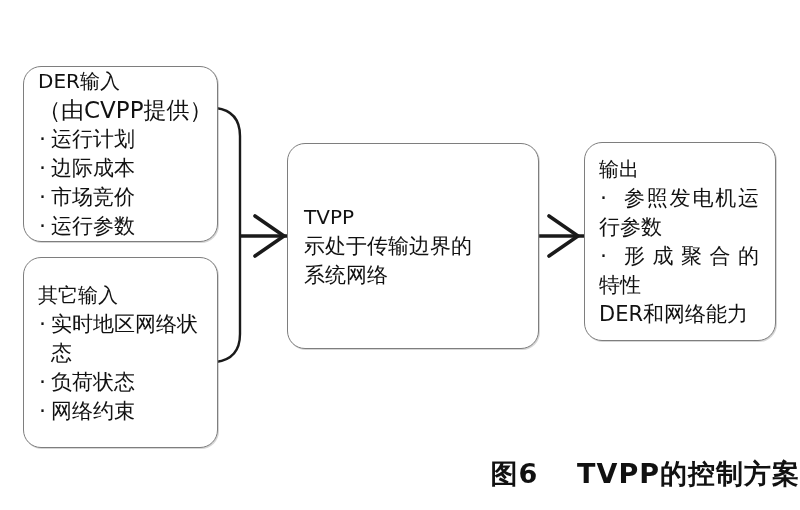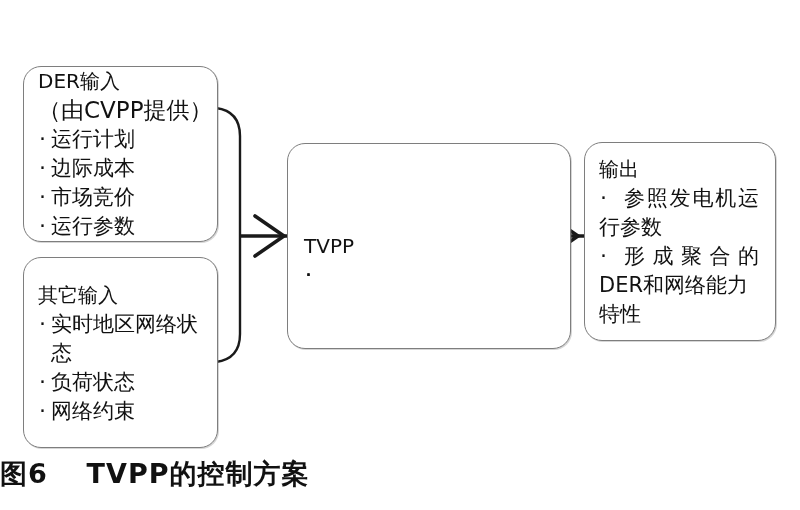--- a/index.html
+++ b/index.html
@@ -91,41 +91,41 @@
   }
 
   li .cont {
     display: block;
     margin-left: -13px;
   }
 
   
   #box-der-input   { left: 23px;  top: 22px;  width: 195px; height: 176px; margin-top: 44px; }
   #box-other-input { left: 23px;  top: 257px; width: 195px; height: 191px; }
-  #box-tvpp        { left: 287px; top: 143px; width: 284px; height: 206px; }
+  #box-tvpp        { left: 287px; top: 143px; width: 252px; height: 206px; }
   #box-output      { left: 584px; top: 142px; width: 192px; height: 199px; }
 
   #box-tvpp .box-inner  { padding-left: 16px; padding-right: 8px; }
   #box-output .box-inner { padding-left: 14px; padding-right: 16px; }
 
   
   .justify-line {
     text-align: justify;
     text-align-last: justify;
     white-space: normal;
     margin-left: 12px;
   }
 
   
   #caption {
     position: absolute;
     left: 0;
     top: 456px;
     width: 800px;
-    text-align: left;
+    text-align: right;
     font-size: 27px;
     font-weight: bold;
     letter-spacing: 1px;
   }
   #caption .cap-gap { display: inline-block; width: 18px; }
 </style>
 </head>
 <body>
 
 <div id="canvas">
@@ -168,37 +168,39 @@
     </div>
   </div>
 
   <div class="box" id="box-tvpp">
     <div class="box-inner">
       <div class="box-title">TVPP</div>
       <ul class="bullets">
         <li class="wrap-line">
         </li>
         <li class="wrap-line">
+          <span class="cont">示处于传输边界的</span>
+          <span class="cont">系统网络</span>
         </li>
       </ul>
     </div>
   </div>
 
   <div class="box" id="box-output">
     <div class="box-inner">
       <div class="box-title">输出</div>
       <ul class="bullets">
         <li class="wrap-line">
           <span class="justify-line" style="display:block;">参照发电机运</span>
           <span class="cont">行参数</span>
         </li>
         <li class="wrap-line">
           <span class="justify-line" style="display:block;">形成聚合的</span>
+          <span class="cont">特性</span>
           <span class="cont">DER和网络能力</span>
-          <span class="cont">特性</span>
         </li>
       </ul>
     </div>
   </div>
 
   <div id="caption">
     <span>图6</span>
     <span class="cap-gap"></span>
     <span>TVPP的控制方案</span>
   </div>

